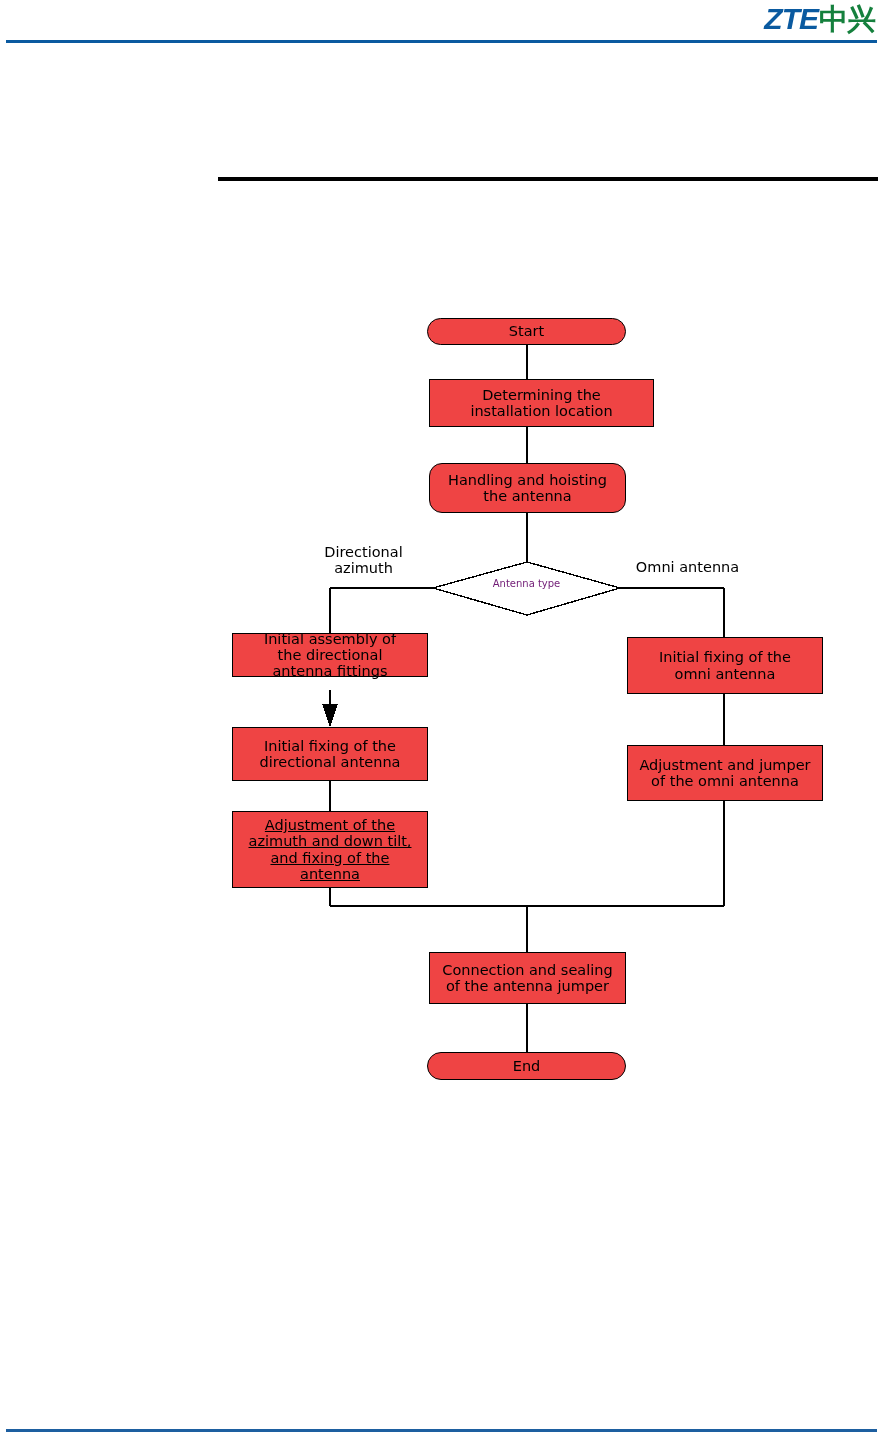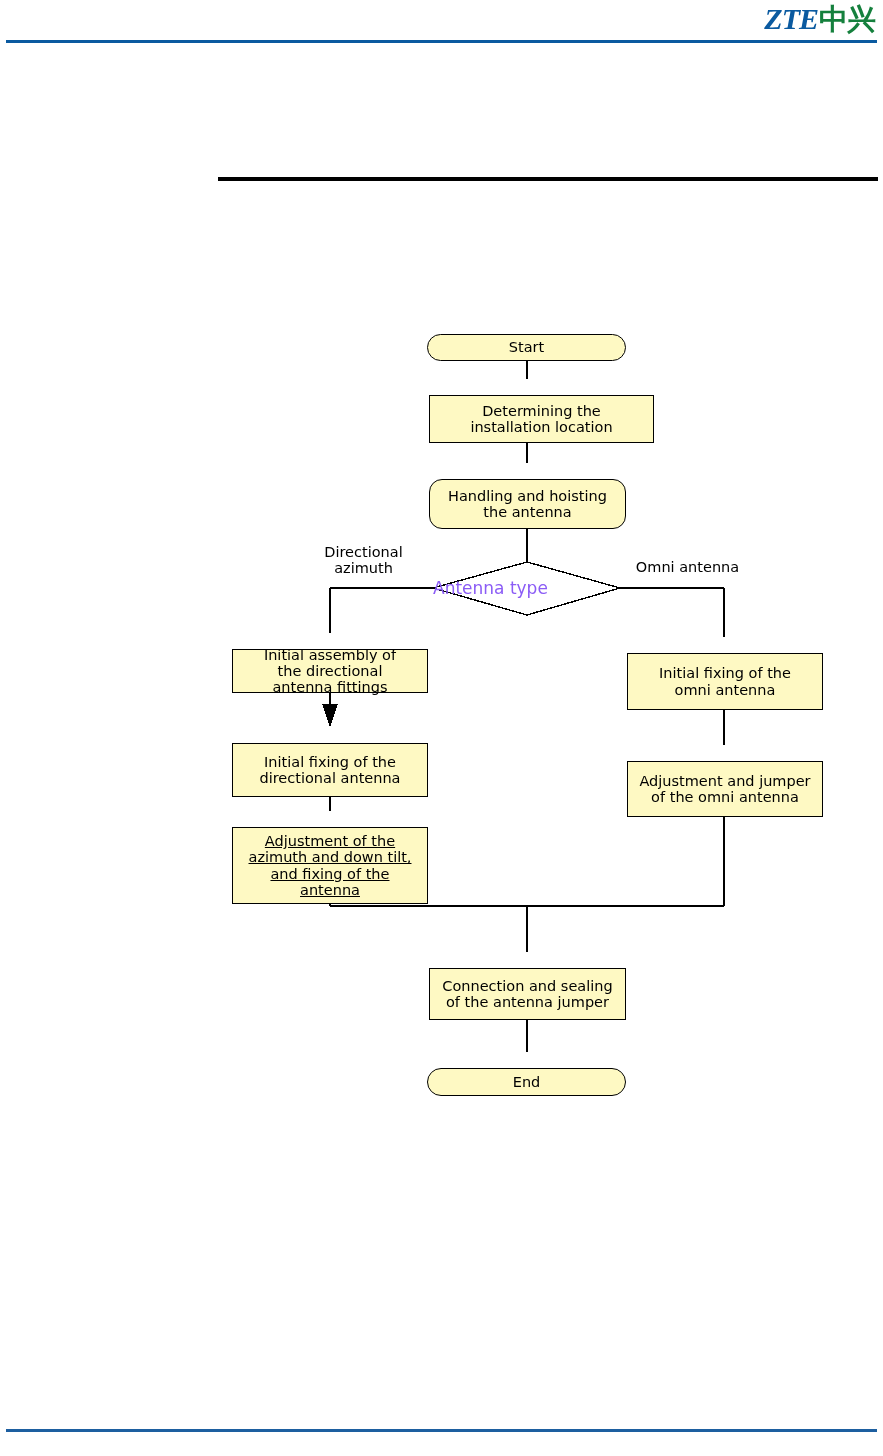--- a/index.html
+++ b/index.html
@@ -27,21 +27,21 @@
   .hdr-logo {
     position: absolute;
     top: 4px;
     right: 8px;
     display: flex;
     align-items: baseline;
     line-height: 1;
     user-select: none;
   }
   .hdr-logo .zte {
-    font-family: Liberation Serif, serif;
+    font-family: Liberation Sans, sans-serif;
     font-weight: bold;
     font-size: 30px;
     letter-spacing: -1px;
     font-style: italic;
   }
   .hdr-logo .cn {
     font-family: "DejaVu Sans", "Liberation Sans", sans-serif;
     font-weight: bold;
     font-size: 29px;
     letter-spacing: -1px;
@@ -77,48 +77,48 @@
     left: 0;
     top: 0;
     width: 883px;
     height: 1456px;
   }
 
   .node {
     position: absolute;
     box-sizing: border-box;
     border: 1px solid #000000;
-    background: #fef9c3;
+    background: #ef4444;
     display: flex;
     align-items: center;
     justify-content: center;
     text-align: center;
     font-size: 14.5px;
     line-height: 1.12;
     color: #000000;
     padding: 0 4px;
-    margin-top: 16px;
   }
   .node.terminator {
     border-radius: 999px;
   }
 
   .dlabel {
     position: absolute;
     font-size: 14.5px;
     line-height: 1.12;
     color: #000000;
     text-align: center;
     white-space: pre-line;
   }
 
   .diamond-text {
     position: absolute;
-    font-size: 17px;
-    color: #8b5cf6;
+    font-size: 10px;
+    color: #701a75;
+    text-align: center;
     white-space: nowrap;
   }
 </style>
 </head>
 <body>
 
 <div id="page">
 
   <div class="hdr-logo">
     <span class="zte" style="color: rgb(10, 90, 160);">ZTE</span>

